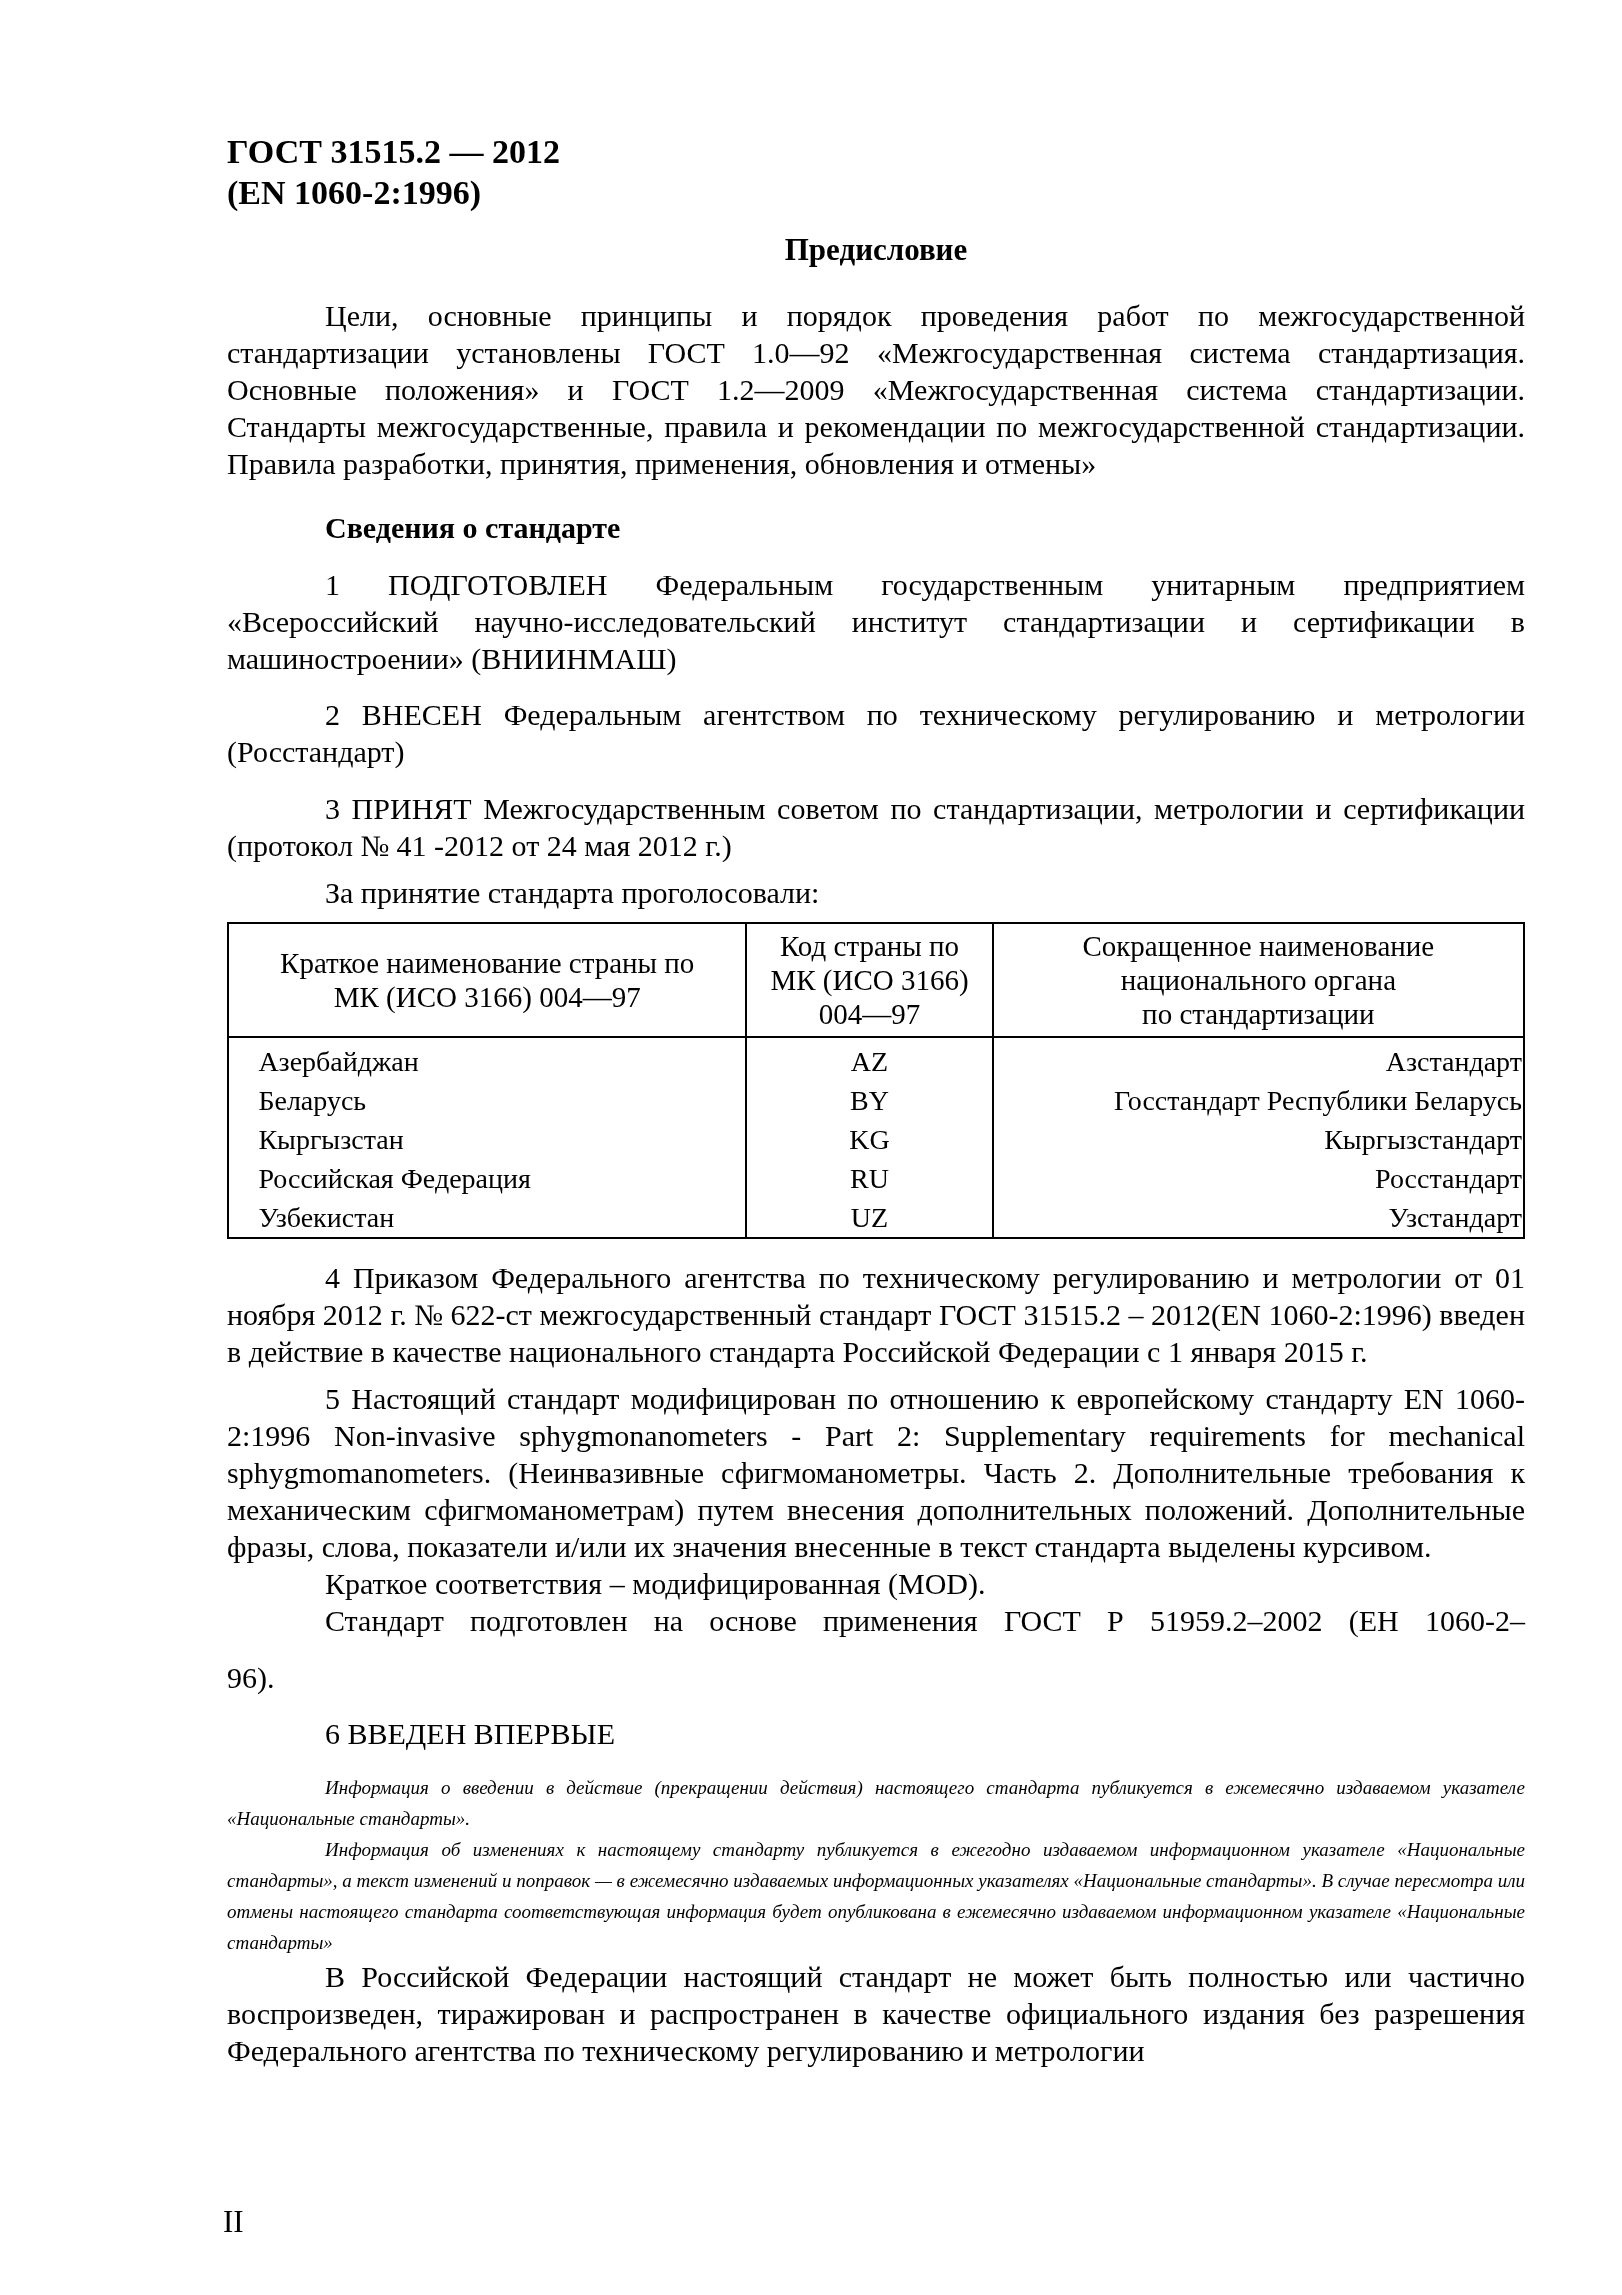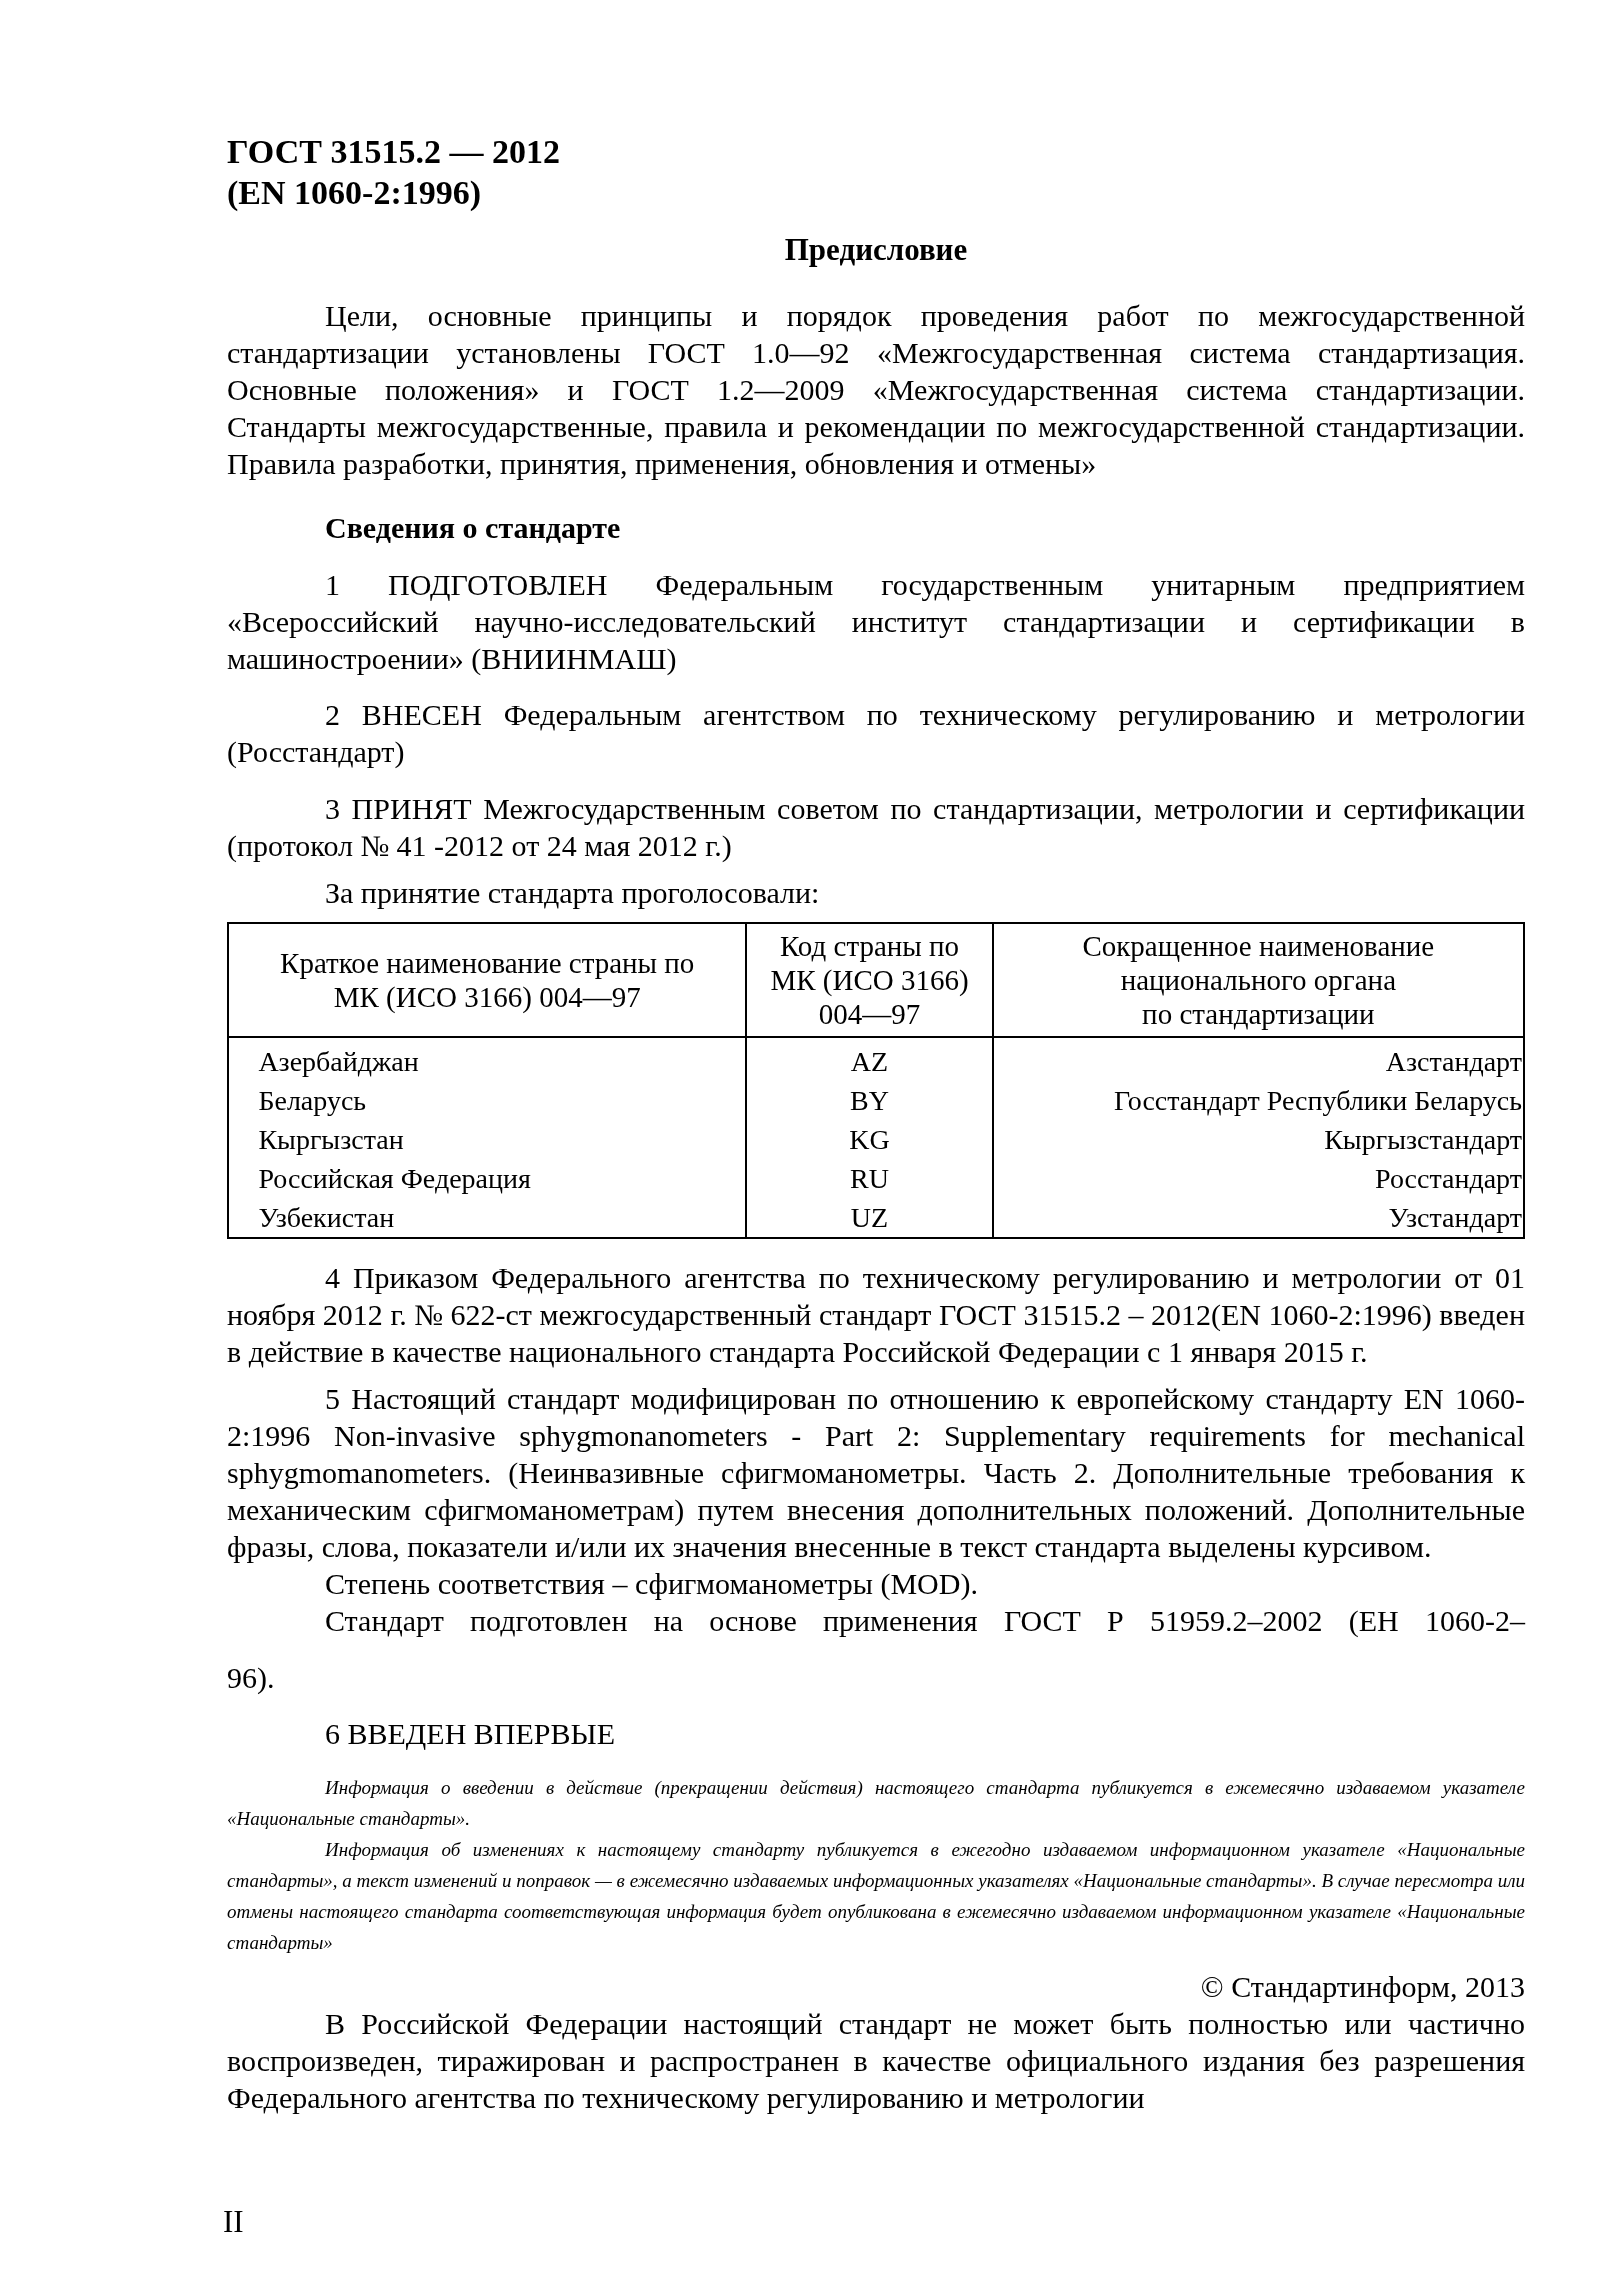--- a/index.html
+++ b/index.html
@@ -160,32 +160,31 @@
           <td class="col1">UZ</td>
           <td class="col2">Узстандарт</td>
         </tr>
       </tbody>
   </table>
 
   <p class="body ind gap-md">4 Приказом Федерального агентства по техническому регулированию и метрологии от 01 ноября 2012 г. № 622-ст межгосударственный стандарт ГОСТ 31515.2 – 2012(EN 1060-2:1996) введен в действие в качестве национального стандарта Российской Федерации с 1 января 2015 г.</p>
 
   <p class="body ind gap-xs">5 Настоящий стандарт модифицирован по отношению к европейскому стандарту EN 1060-2:1996 Non-invasive sphygmonanometers - Part 2: Supplementary requirements for mechanical sphygmomanometers. (Неинвазивные сфигмоманометры. Часть 2. Дополнительные требования к механическим сфигмоманометрам) путем внесения дополнительных положений. Дополнительные фразы, слова, показатели и/или их значения внесенные в текст стандарта выделены курсивом.</p>
 
-  <p class="body ind">Степень соответствия – сфигмоманометры (MOD).</p>
+  <p class="body ind">Краткое соответствия – модифицированная (MOD).</p>
 
   <p class="body ind fullline">Стандарт подготовлен на основе применения ГОСТ Р 51959.2–2002 (ЕН 1060-2–</p>
 
   <p class="body notail gap-md">96).</p>
 
   <p class="body ind gap-md">6 ВВЕДЕН ВПЕРВЫЕ</p>
 
   <p class="italic ind gap-md">Информация о введении в действие (прекращении действия) настоящего стандарта публикуется в ежемесячно издаваемом указателе «Национальные стандарты».</p>
 
   <p class="italic ind">Информация об изменениях к настоящему стандарту публикуется в ежегодно издаваемом информационном указателе «Национальные стандарты», а текст изменений и поправок — в ежемесячно издаваемых информационных указателях «Национальные стандарты». В случае пересмотра или отмены настоящего стандарта соответствующая информация будет опубликована в ежемесячно издаваемом информационном указателе «Национальные стандарты»</p>
 
-  <p class="copyright gap-xs">© Стандартинформ, 2013</p>
 
   <p class="body ind">В Российской Федерации настоящий стандарт не может быть полностью или частично воспроизведен, тиражирован и распространен в качестве официального издания без разрешения Федерального агентства по техническому регулированию и метрологии</p>
 
 </div>
 
 <div class="pagenum">II</div>
 
 
 </body></html>

